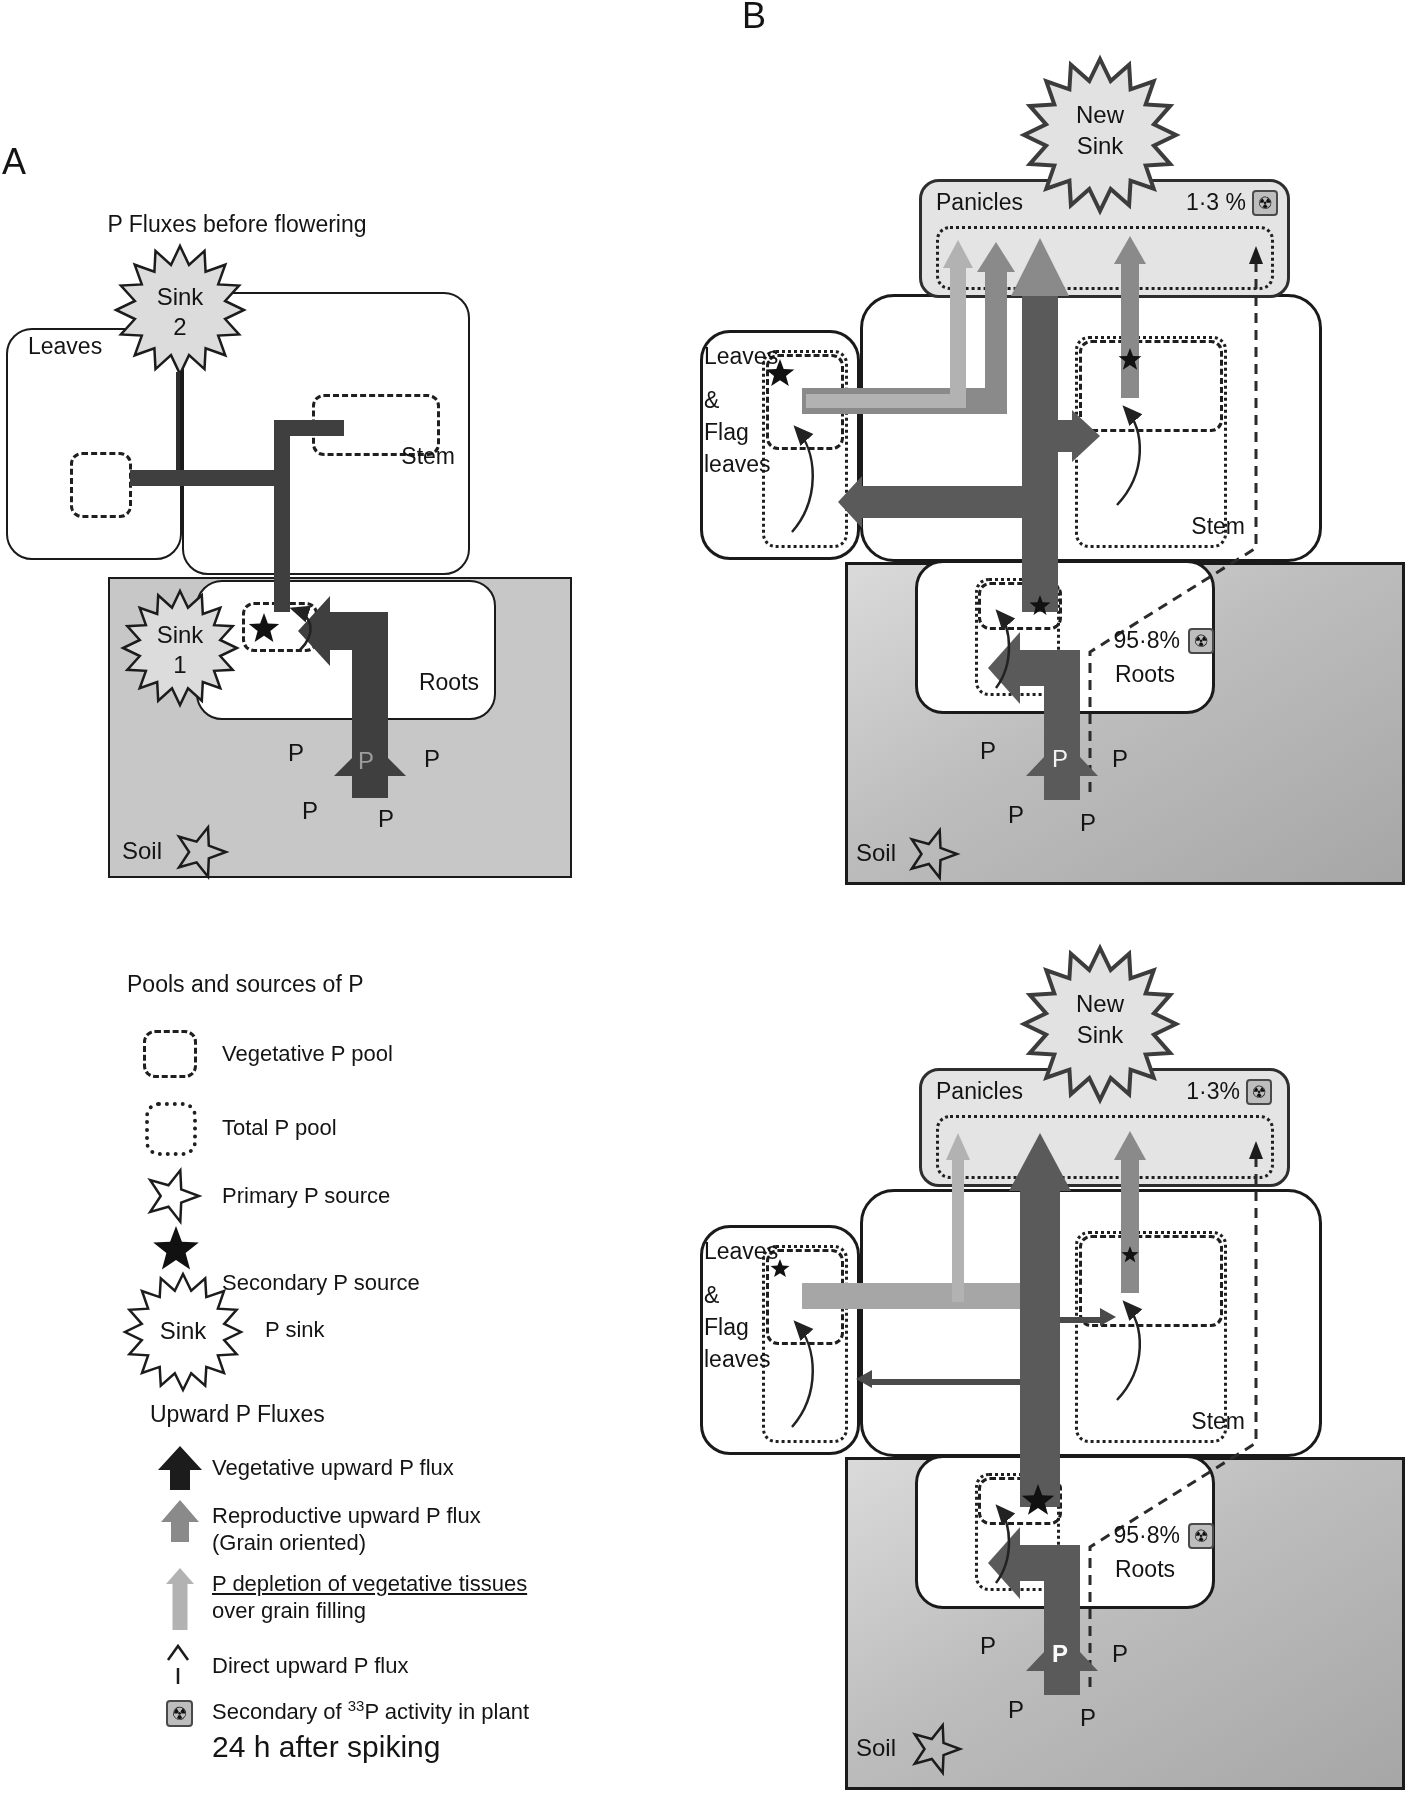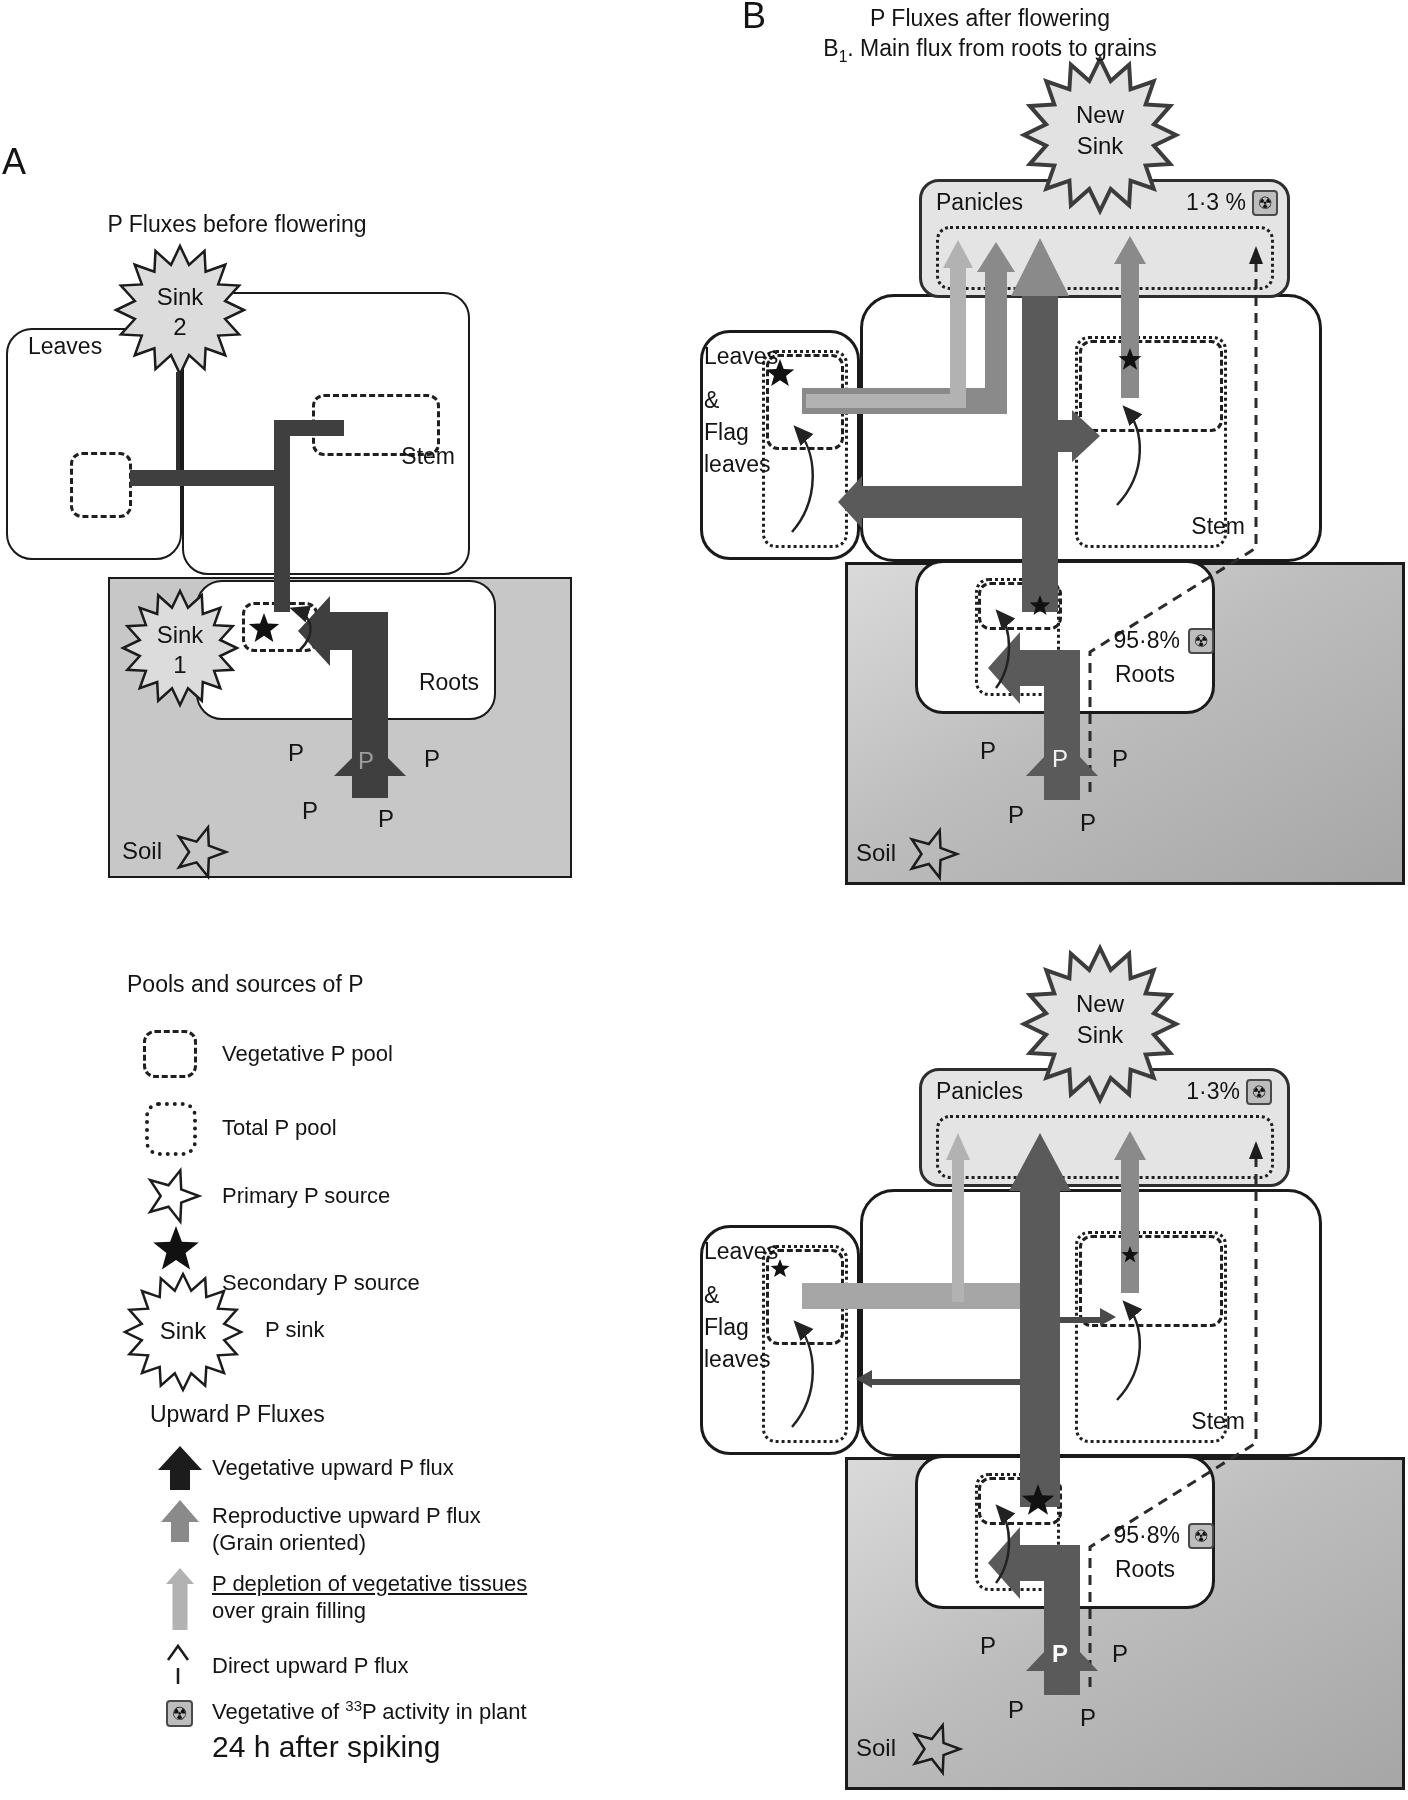--- a/index.html
+++ b/index.html
@@ -178,24 +178,20 @@
   <div class="t rgt" style="left:355px;top:444px;width:100px;font-size:23px;">Stem</div>
   <div class="t ctr" style="left:404px;top:670px;width:90px;font-size:23px;">Roots</div>
   <div class="t" style="left:122px;top:838px;font-size:24px;">Soil</div>
   <div class="t" style="left:288px;top:740px;font-size:24px;">P</div>
   <div class="t" style="left:358px;top:748px;font-size:24px;color:#9c9c9c;">P</div>
   <div class="t" style="left:424px;top:746px;font-size:24px;">P</div>
   <div class="t" style="left:302px;top:798px;font-size:24px;">P</div>
   <div class="t" style="left:378px;top:806px;font-size:24px;">P</div>
 
   <div class="t" style="left:742px;top:-4px;font-size:36px;">B</div>
-  <div class="t ctr" style="left:790px;top:6px;width:400px;font-size:23px;">P Fluxes after flowering</div>
-  <div class="t ctr" style="left:740px;top:36px;width:500px;font-size:23px;">
-    <span>B</span><sub>1</sub><span>. Main flux from roots to grains</span>
-  </div>
 
   <div class="t ctr" style="left:1040px;top:102px;width:120px;font-size:24px;">New</div>
   <div class="t ctr" style="left:1040px;top:133px;width:120px;font-size:24px;">Sink</div>
   <div class="t" style="left:936px;top:190px;font-size:23px;">Panicles</div>
   <div class="t rgt" style="left:1146px;top:190px;width:100px;font-size:23px;">1·3 %</div>
   <div class="rad" style="left:1252px;top:190px;width:26px;height:26px;font-size:17px;">
       <span>☢</span>
     </div>
   <div class="t" style="left:704px;top:344px;font-size:23px;">Leaves</div>
   <div class="t" style="left:704px;top:388px;font-size:23px;">&amp;</div>
@@ -249,17 +245,17 @@
   <div class="t" style="left:212px;top:1456px;font-size:22px;">Vegetative upward P flux</div>
   <div class="t" style="left:212px;top:1504px;font-size:22px;">Reproductive upward P flux</div>
   <div class="t" style="left:212px;top:1531px;font-size:22px;">(Grain oriented)</div>
   <div class="t" style="left:212px;top:1572px;font-size:22px;text-decoration:underline;">P depletion of vegetative tissues</div>
   <div class="t" style="left:212px;top:1599px;font-size:22px;">over grain filling</div>
   <div class="t" style="left:212px;top:1654px;font-size:22px;">Direct upward P flux</div>
   <div class="rad" style="left:166px;top:1700px;width:27px;height:27px;font-size:18px;">
       <span>☢</span>
     </div>
   <div class="t" style="left:212px;top:1698px;font-size:22px;">
-    <span>Vegetative of </span><sup>33</sup><span>P activity in plant</span>
+    <span>Secondary of </span><sup>33</sup><span>P activity in plant</span>
   </div>
   <div class="t" style="left:212px;top:1730px;font-size:30px;">24 h after spiking</div>
 
 </div>
 
 </body></html>

